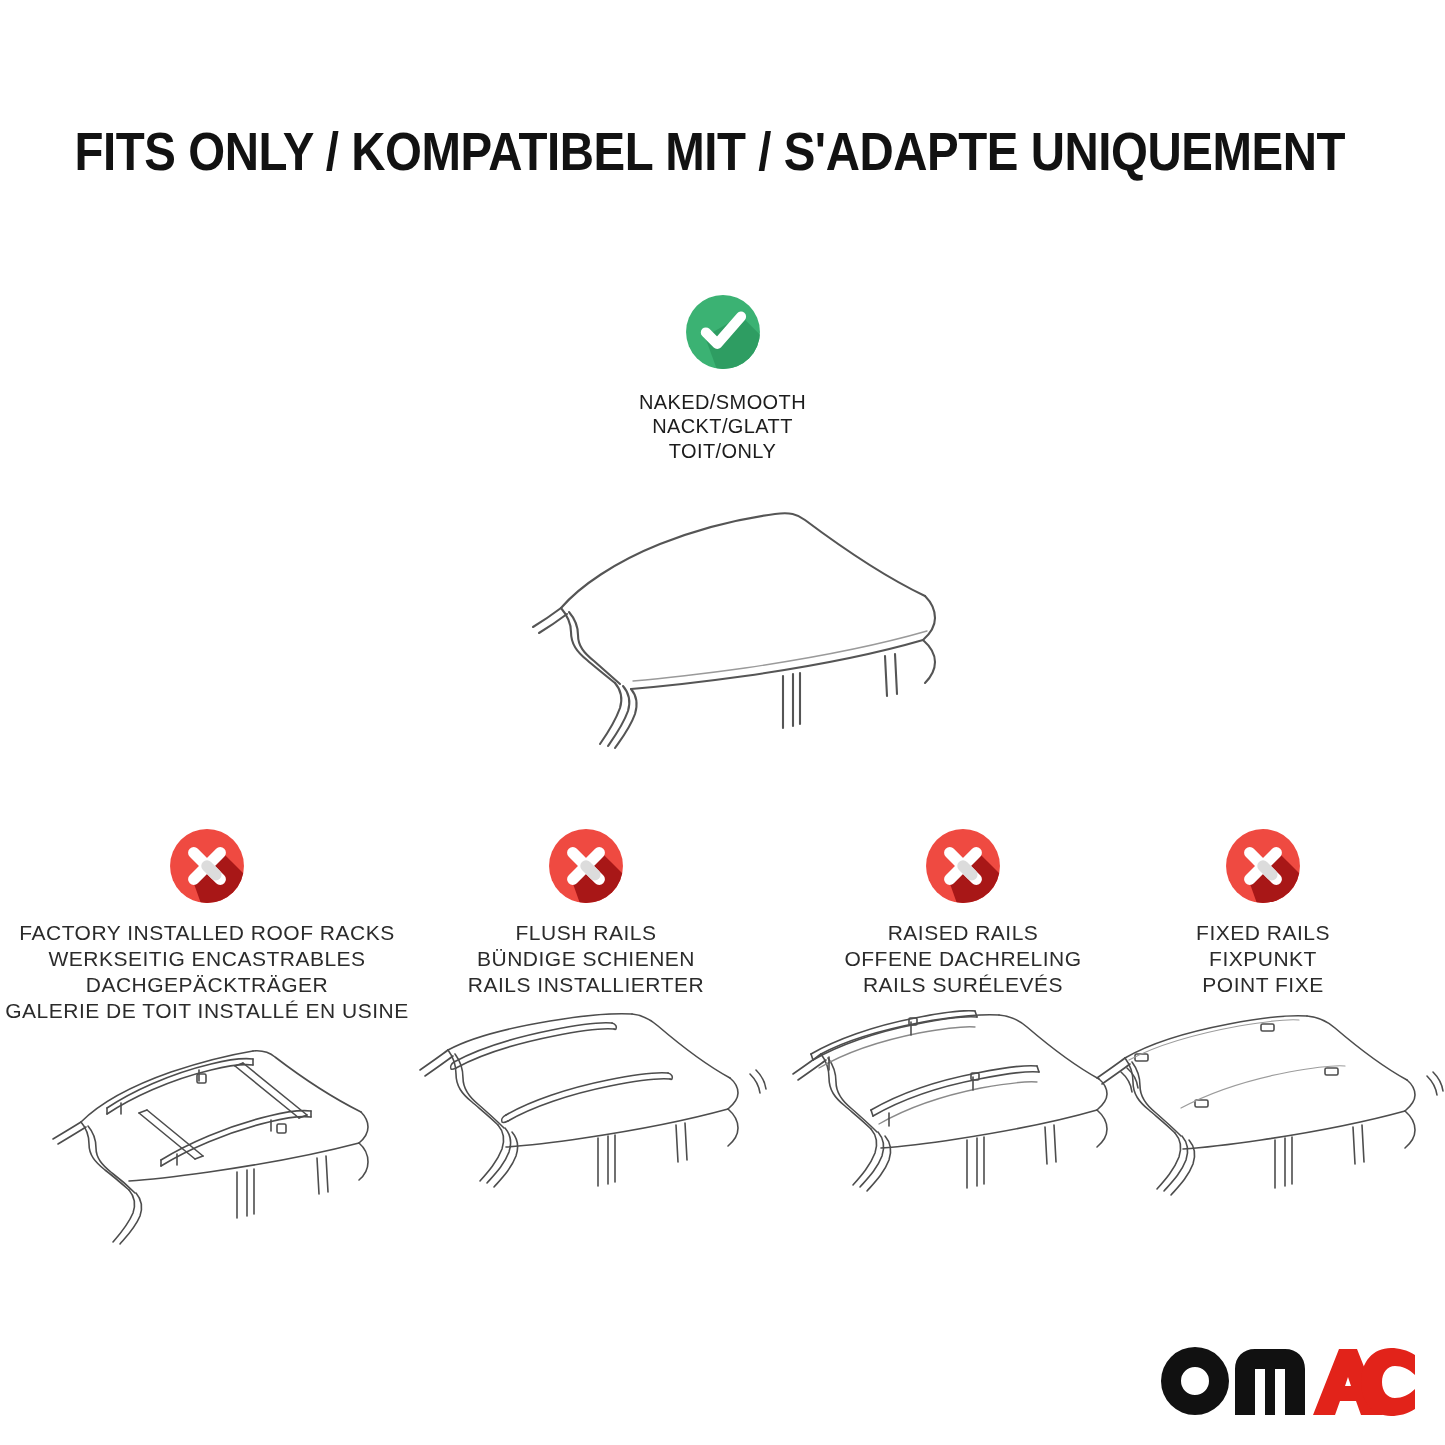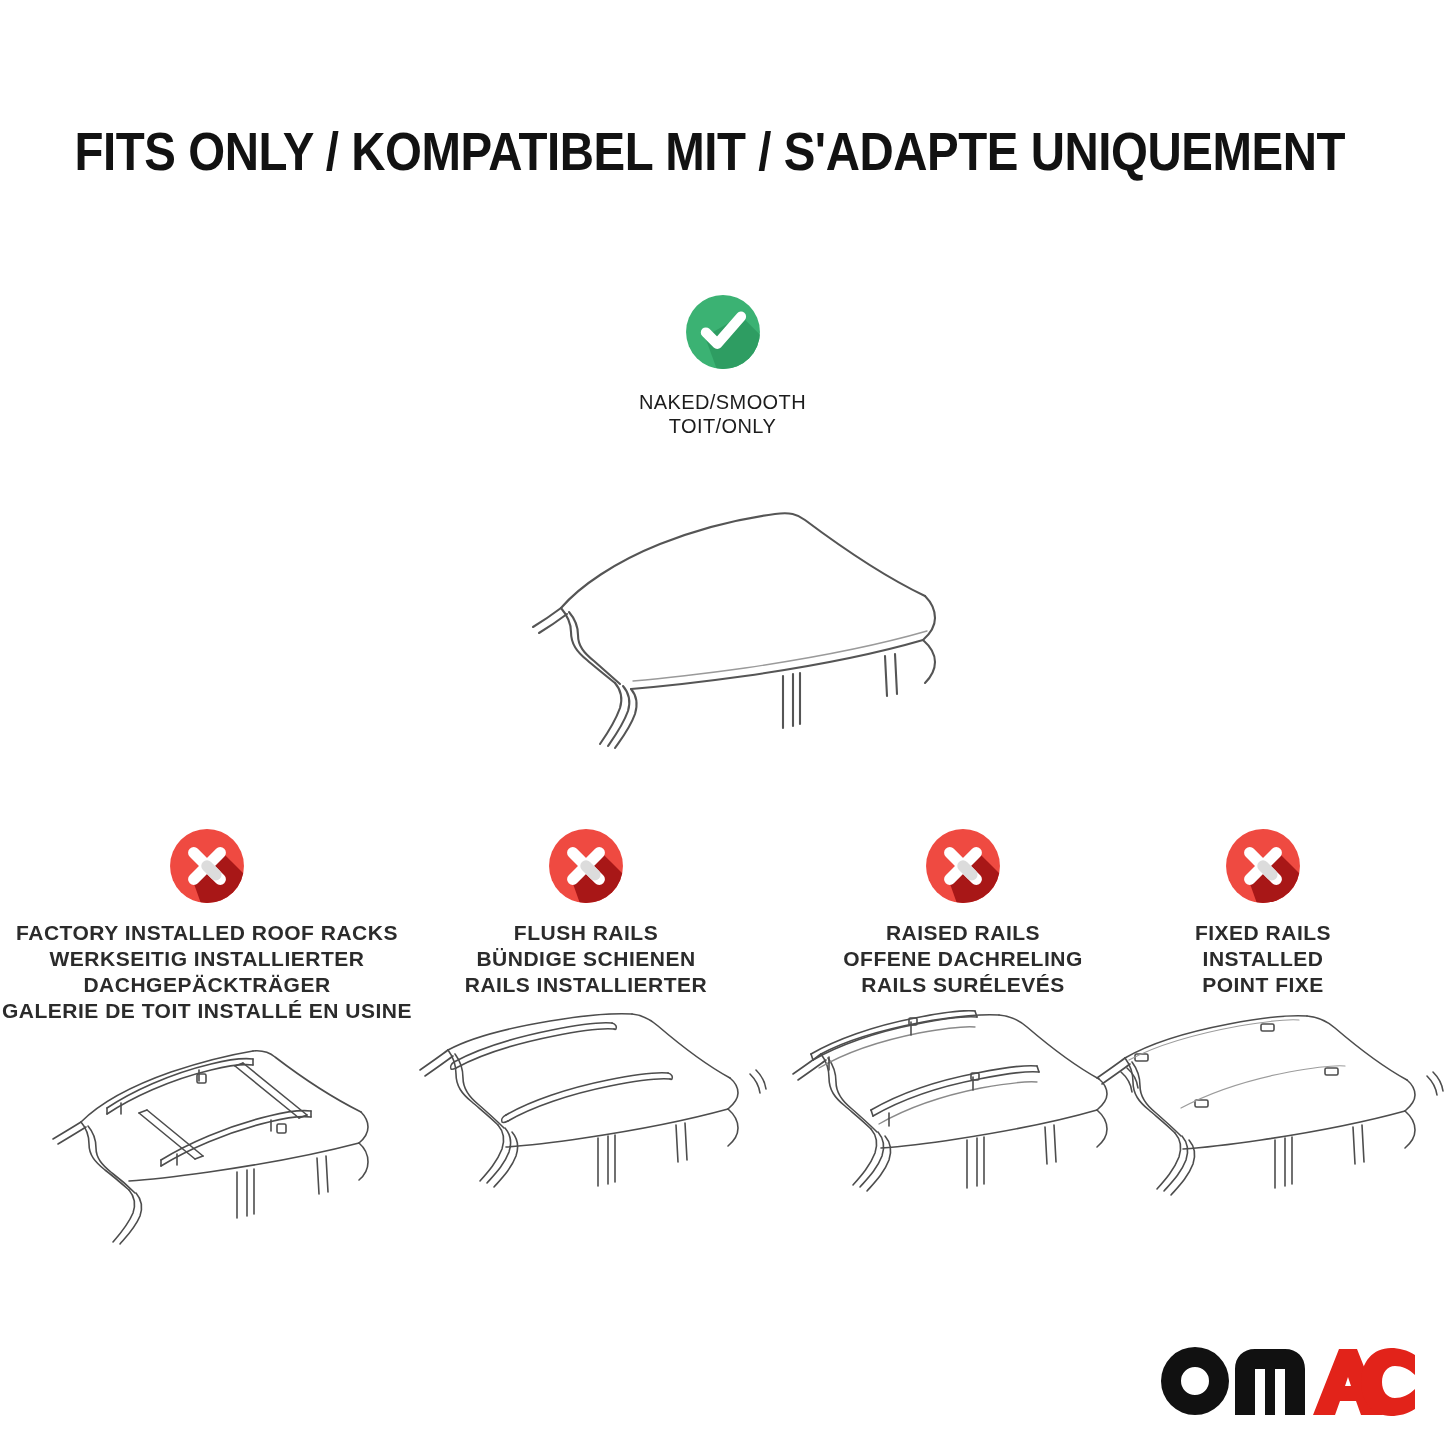--- a/index.html
+++ b/index.html
@@ -93,21 +93,21 @@
     align-items: center;
   }
   .no-col .badge { width: 88px; height: 88px; }
   .no-caption {
     margin-top: 10px;
     text-align: center;
     font-size: 21px;
     line-height: 1.24;
     letter-spacing: 0.5px;
     color: #2b2b2b;
-    font-weight: 700;
+    font-weight: 400;
   }
   .no-caption div { white-space: nowrap; }
 
   .no-illustration {
     margin-top: 12px;
     width: 372px;
     height: 210px;
   }
   .no-illustration svg { display: block; width: 100%; height: 100%; }
 
@@ -157,20 +157,21 @@
 
         <path d="M70.5 31.5 L95 56 L95 95 L44 95 L29.5 55.5 Z" fill="#2E9D62"></path>
       </g>
 
       <path d="M30.5 50.5 L43.5 63.5 L70.5 32.5" fill="none" stroke="#FFFFFF" stroke-width="11.5" stroke-linecap="round" stroke-linejoin="round"></path>
     </svg>
   </div>
 
   <div class="ok-caption">
     <div>NAKED/SMOOTH</div>
+    <div>NACKT/GLATT</div>
     <div>TOIT/ONLY</div>
   </div>
 </div>
 
 <div class="ok-illustration">
   <svg viewBox="0 0 560 260" aria-hidden="true">
     <g fill="none" stroke="#555555" stroke-width="2.1" stroke-linecap="round" stroke-linejoin="round">
 
       <path d="M116 118 C 135 96, 170 72, 215 54 C 258 37, 300 28, 330 24
                C 345 22, 352 24, 360 30
@@ -228,21 +229,21 @@
         </g>
         <g stroke-linecap="round">
           <path d="M35 35 L65 65" stroke="#FFFFFF" stroke-width="13"></path>
           <path d="M65 35 L35 65" stroke="#FFFFFF" stroke-width="13"></path>
           <path d="M50 50 L60 60" stroke="#DCDCDC" stroke-width="13"></path>
         </g>
       </svg>
     </div>
     <div class="no-caption">
       <div>FACTORY INSTALLED ROOF RACKS</div>
-      <div>WERKSEITIG INSTALLIERTER</div>
+      <div>WERKSEITIG ENCASTRABLES</div>
       <div>DACHGEPÄCKTRÄGER</div>
       <div>GALERIE DE TOIT INSTALLÉ EN USINE</div>
     </div>
     <div class="no-illustration">
       <svg viewBox="0 0 372 210" aria-hidden="true">
         <g fill="none" stroke="#4d4d4d" stroke-width="1.6" stroke-linecap="round" stroke-linejoin="round">
 
           <path d="M60 86 C 78 68, 110 50, 150 36 C 186 24, 214 18, 232 15"></path>
           <path d="M232 15 C 242 14, 248 16, 254 21 C 284 44, 312 62, 340 76"></path>
           <path d="M340 76 C 345 81, 347 86, 347 91 C 347 97, 344 102, 338 107"></path>
@@ -443,21 +444,21 @@
         </g>
         <g stroke-linecap="round">
           <path d="M35 35 L65 65" stroke="#FFFFFF" stroke-width="13"></path>
           <path d="M65 35 L35 65" stroke="#FFFFFF" stroke-width="13"></path>
           <path d="M50 50 L60 60" stroke="#DCDCDC" stroke-width="13"></path>
         </g>
       </svg>
     </div>
     <div class="no-caption">
       <div>FIXED RAILS</div>
-      <div>INSTALLED</div>
+      <div>FIXPUNKT</div>
       <div>POINT FIXE</div>
     </div>
     <div class="no-illustration">
       <svg viewBox="0 0 372 210" aria-hidden="true">
         <g fill="none" stroke="#4d4d4d" stroke-width="1.6" stroke-linecap="round" stroke-linejoin="round">
           <path d="M48 48 C 72 34, 110 22, 152 14 C 188 7, 214 5, 230 6"></path>
           <path d="M230 6 C 242 7, 250 11, 258 18 C 286 42, 308 58, 330 70"></path>
           <path d="M330 70 C 336 75, 338 80, 338 85 C 338 91, 334 96, 328 101"></path>
           <path d="M328 101 C 288 112, 238 122, 184 130 C 150 135, 122 138, 106 139"></path>
           <path d="M48 48 C 40 54, 30 61, 20 68"></path>

